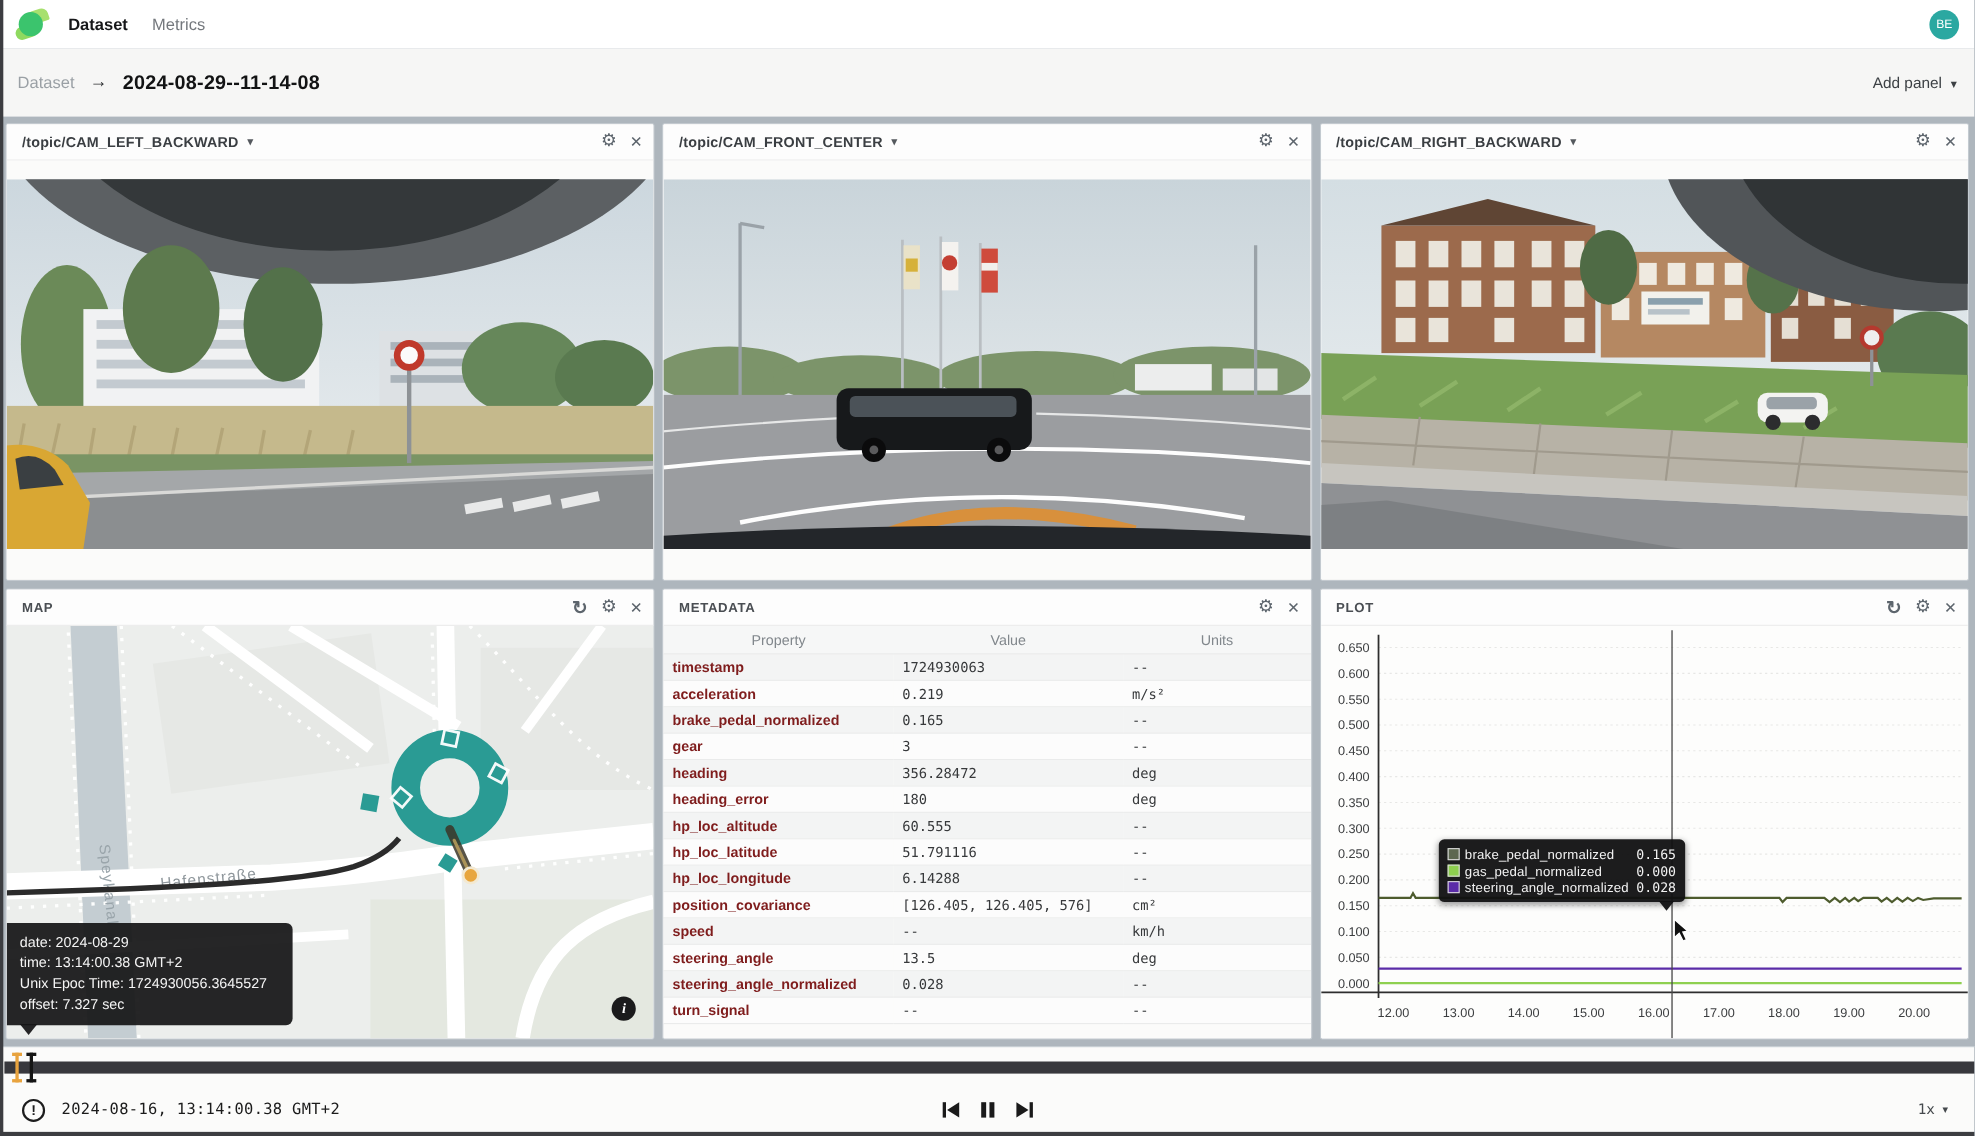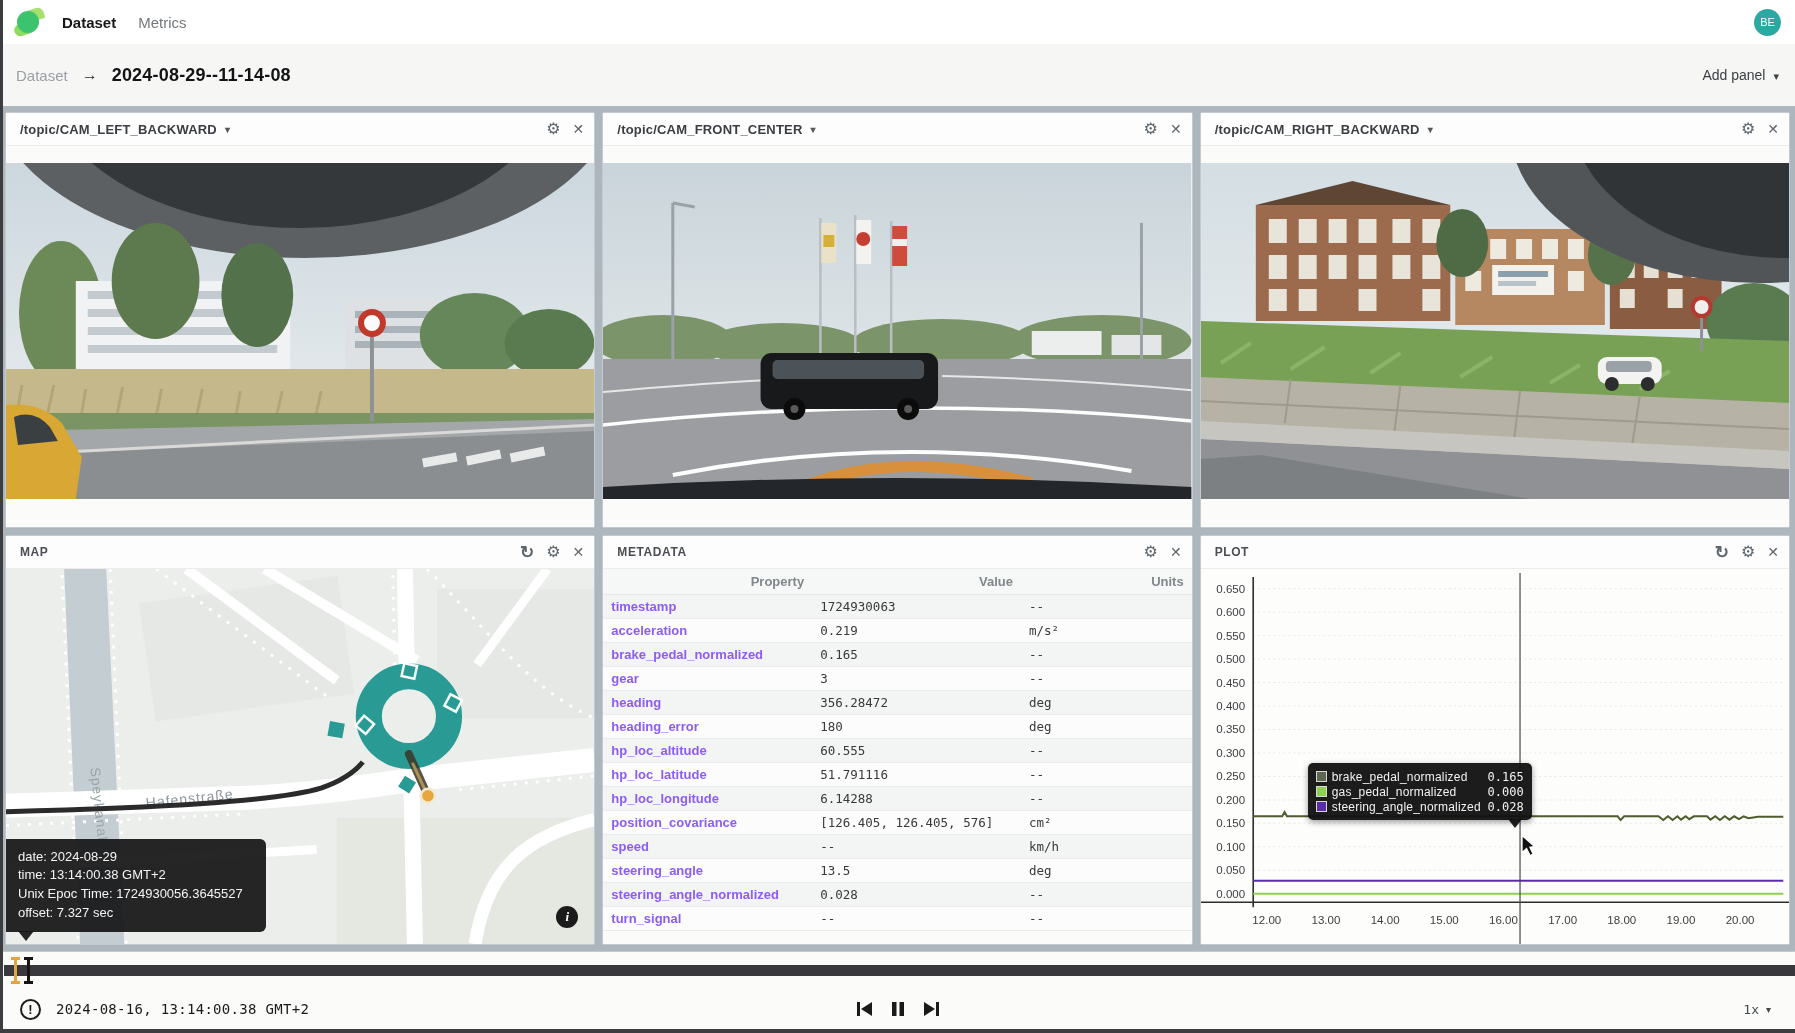--- a/index.html
+++ b/index.html
@@ -68,25 +68,25 @@
   .pbody { flex:1; position:relative; overflow:hidden; }
 
   
   .cam-body { background:#fbfbfa; padding:17px 0 0 0; }
   .cam-body svg { display:block; width:100%; height:336px; }
 
   
   .mtable { width:100%; border-collapse:collapse; table-layout:fixed; }
   .mtable col.c1 { width:35.5%; } .mtable col.c2 { width:35.5%; } .mtable col.c3 { width:29%; }
   .mtable th {
-    text-align:right; font-size:13px; font-weight:bold; color:#81878c;
+    text-align:center; font-size:13px; font-weight:normal; color:#81878c;
     padding:5px 8px; background:#f6f7f7; border-bottom:1px solid #e7e8e8;
   }
   .mtable td { font-size:13px; padding:4px 8px; border-bottom:1px solid #eaebeb; color:#37393b; white-space:nowrap; overflow:hidden; }
-  .mtable td.prop { font-weight:bold; color:#8b5cf6; font-size:13px; }
+  .mtable td.prop { font-weight:bold; color:#7f1d1d; font-size:13px; }
   .mtable td.val, .mtable td.unit { font-family:"DejaVu Sans Mono", monospace; font-size:12.5px; }
   .mtable tbody tr:nth-child(odd) { background:#f3f4f4; }
   .mtable tbody tr:nth-child(even){ background:#fcfcfc; }
 
   
   .plot-body { background:#fdfdfc; }
   .plot-body svg { display:block; width:100%; height:100%; }
   .plot-tooltip {
     position:absolute; width:224px; background:rgba(16,16,17,.95); border-radius:5px;
     padding:6px 8px; z-index:5; box-shadow:0 2px 6px rgba(0,0,0,.4);

